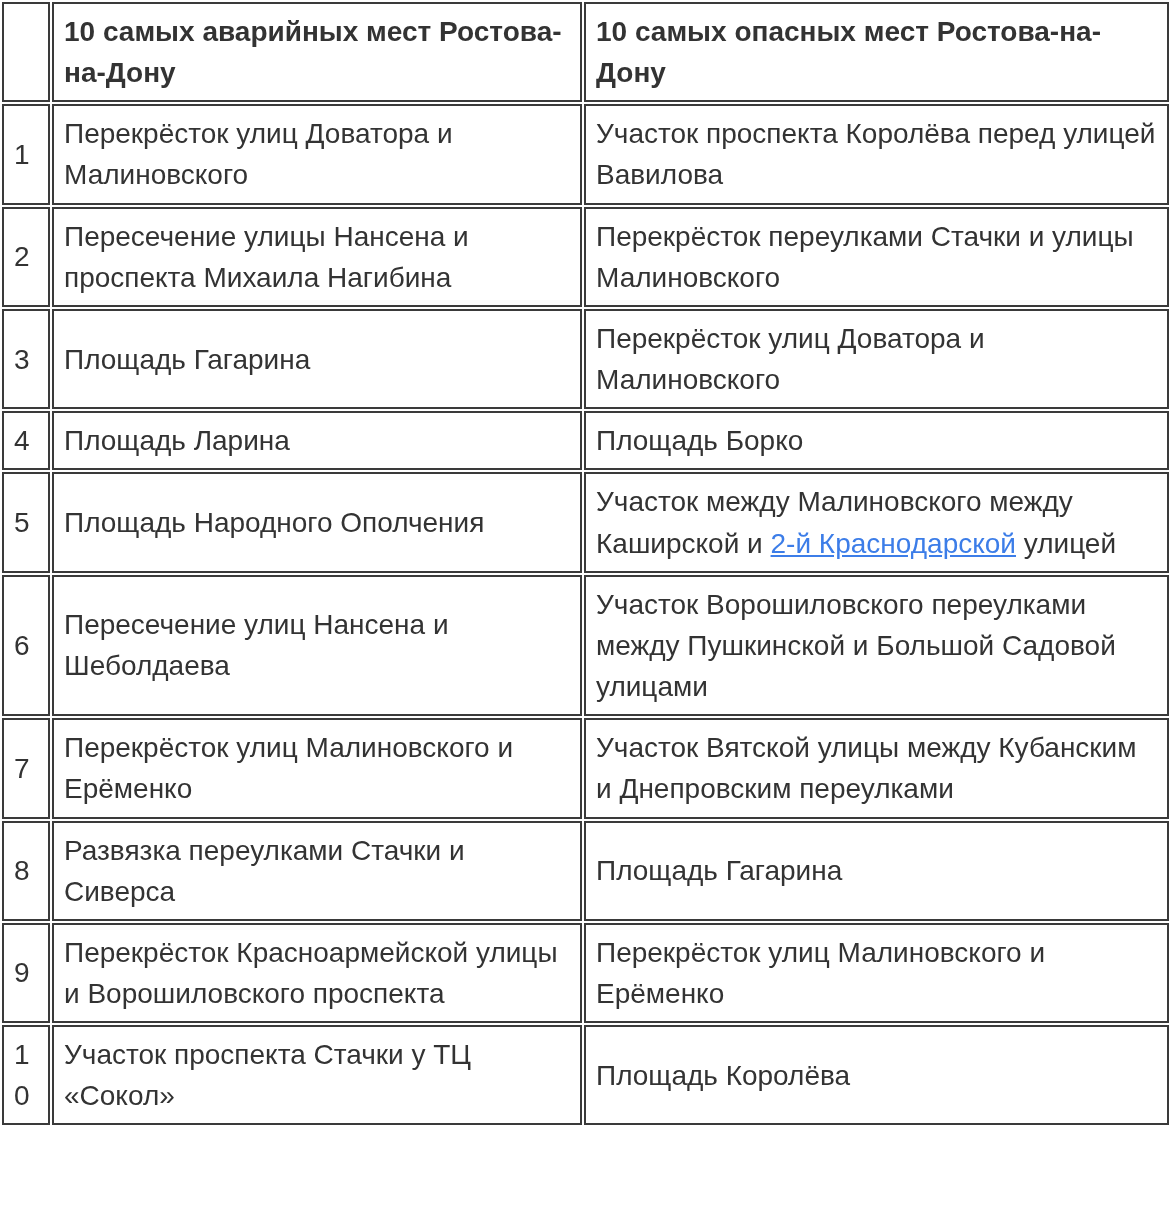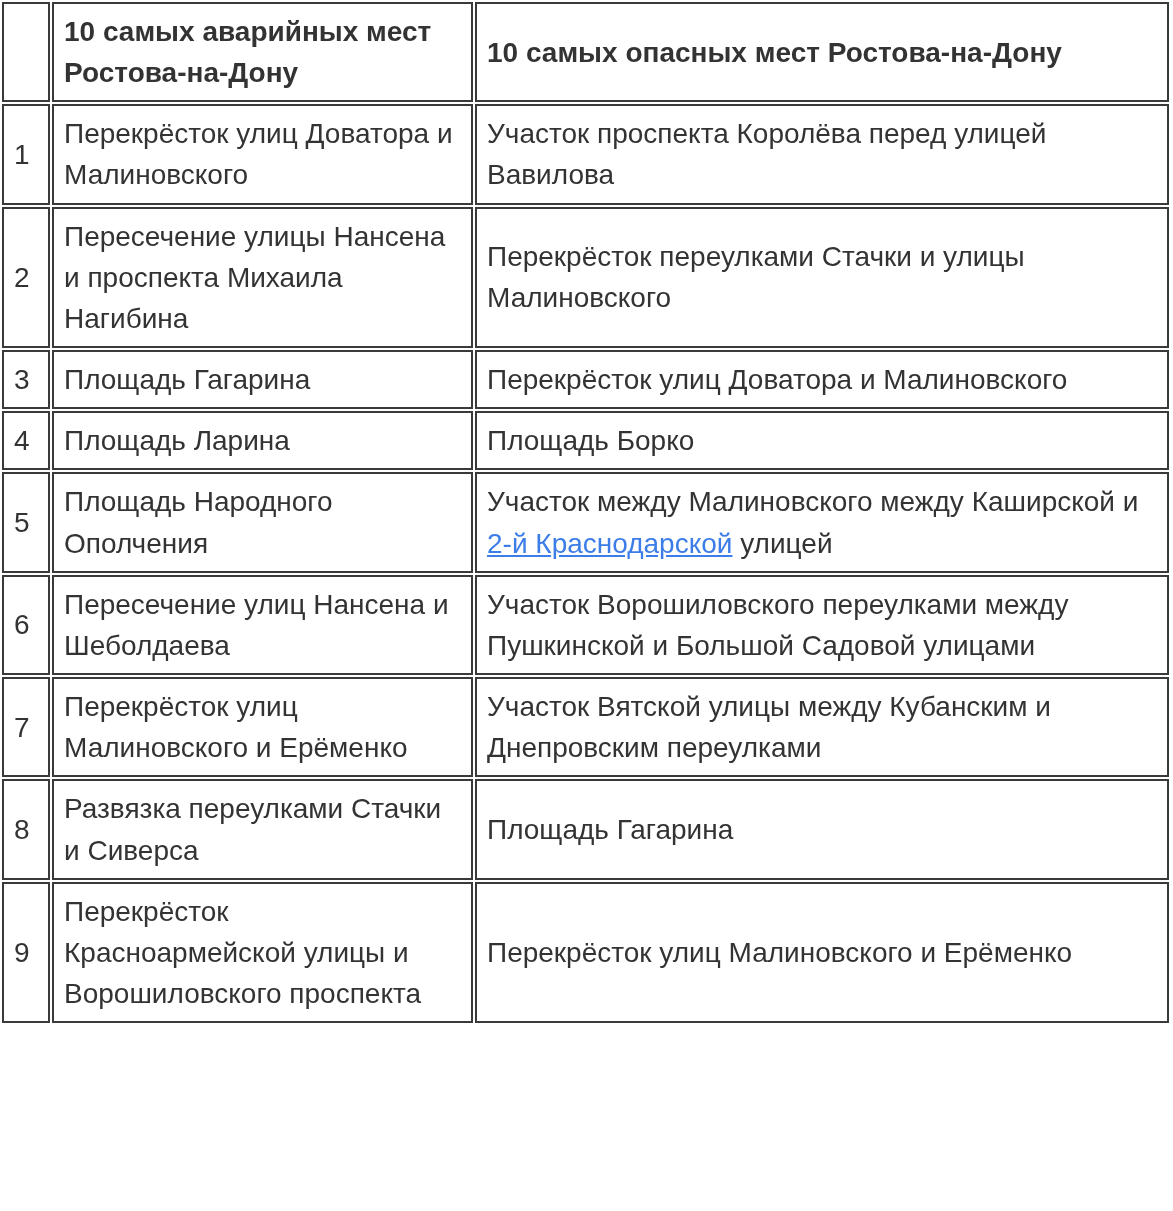--- a/index.html
+++ b/index.html
@@ -32,21 +32,21 @@
     word-wrap: break-word;
   }
   table.places th {
     font-weight: bold;
   }
   td.num, th.num {
     width: 48px;
     padding: 7px 4px 7px 8px;
   }
   td.acc, th.acc {
-    width: 421px;
+    width: 530px;
   }
   td.dan, th.dan {
     padding-right: 30px;
   }
   a.street-link {
     color: #3c7de8;
     text-decoration: underline;
     cursor: pointer;
   }
 </style>
@@ -100,14 +100,19 @@
     <tr>
       <td class="num">8</td>
       <td class="acc">Развязка переулками Стачки и Сиверса</td>
       <td class="dan">Площадь Гагарина</td>
     </tr>
     <tr>
       <td class="num">9</td>
       <td class="acc">Перекрёсток Красноармейской улицы и Ворошиловского проспекта</td>
       <td class="dan">Перекрёсток улиц Малиновского и Ерёменко</td>
     </tr>
+    <tr>
+      <td class="num">10</td>
+      <td class="acc">Участок проспекта Стачки у ТЦ «Сокол»</td>
+      <td class="dan">Площадь Королёва</td>
+    </tr>
   </tbody>
 </table>
 
 </body></html>

